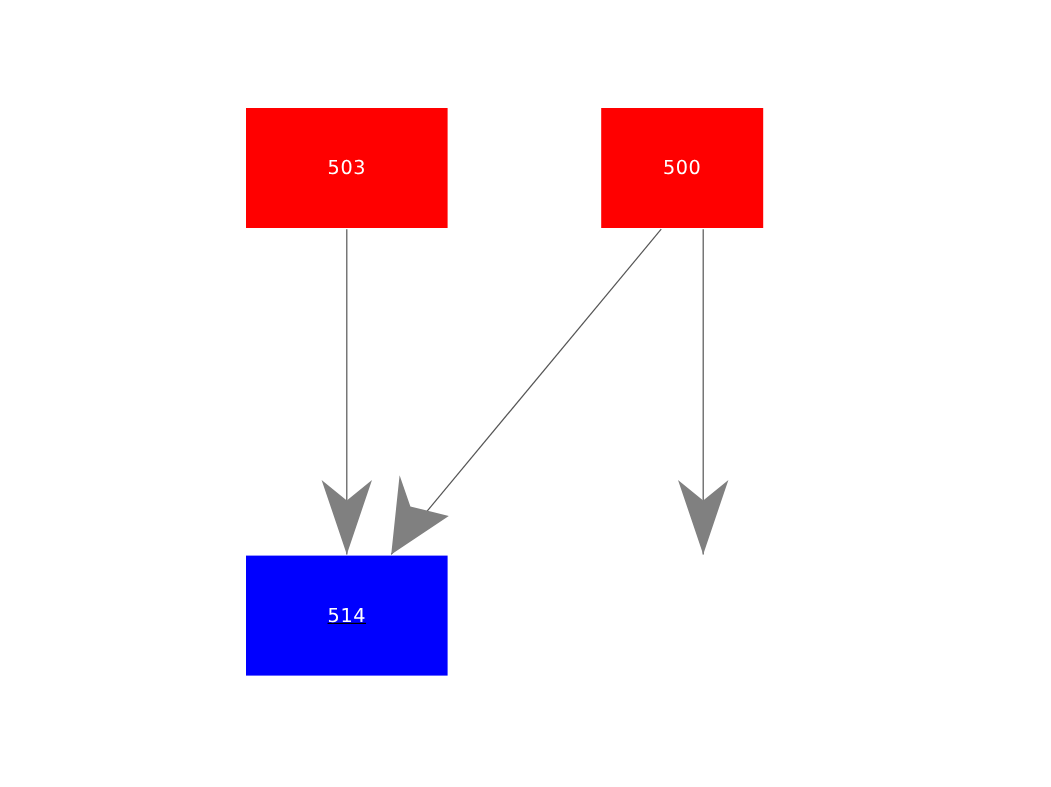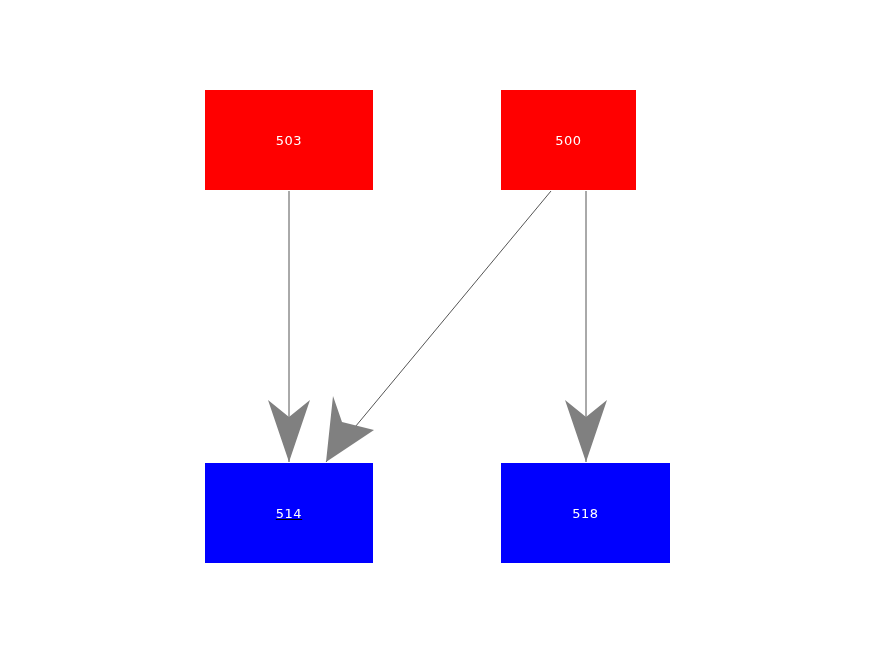--- a/index.html
+++ b/index.html
@@ -28,21 +28,21 @@
   }
   .node {
     position: absolute;
     box-sizing: border-box;
     display: flex;
     align-items: center;
     justify-content: center;
   }
   .node-label {
     color: #ffffff;
-    font-size: 13px;
+    font-size: 16px;
     line-height: 1;
     letter-spacing: 0.5px;
     font-family: "DejaVu Sans", "Liberation Sans", sans-serif;
     user-select: none;
   }
 </style>
 </head>
 <body>
 
 <div id="canvas">
@@ -70,17 +70,14 @@
   </div>
 
   <div class="node" style="left:501px; top:90px; width:135px; height:100px; background:#ff0000;">
     <span class="node-label">500</span>
   </div>
 
   <div class="node" style="left:205px; top:463px; width:168px; height:100px; background:#0000ff;text-decoration:underline;">
     <span class="node-label">514</span>
   </div>
 
-  <div class="node" style="left:501px; top:463px; width:169px; height:100px; background:#0000ff;">
-    <span class="node-label">518</span>
-  </div>
 
 </div>
 
 </body></html>

